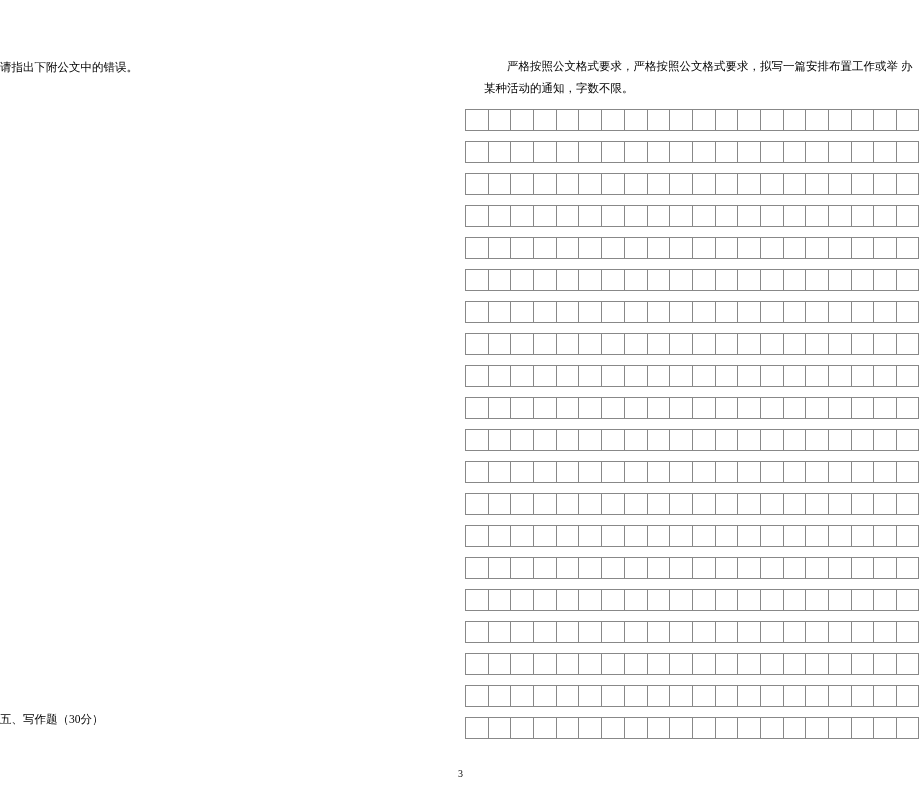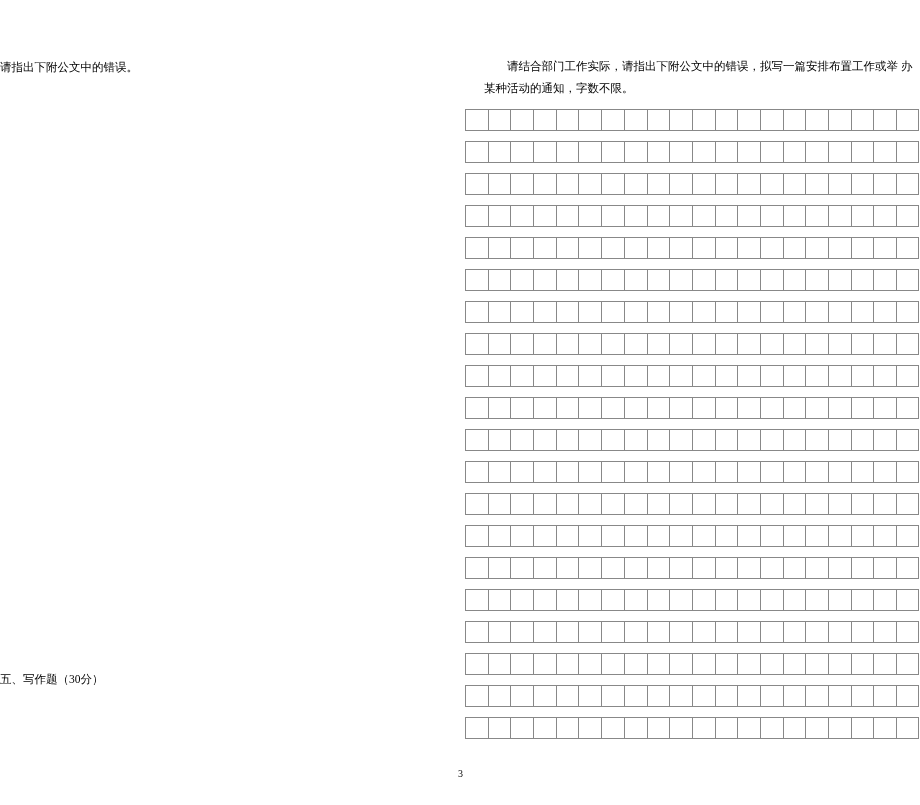--- a/index.html
+++ b/index.html
@@ -46,38 +46,38 @@
       height: 22px;
       border: 1px solid #888;
       border-right: none;
     }
     .grid-cell:last-child {
       border-right: 1px solid #888;
     }
     .section-title {
       position: absolute;
       left: 0;
-      top: 672px;
+      top: 712px;
       font-size: 11.5px;
       color: #000;
     }
     .page-number {
       position: absolute;
       left: 458px;
       top: 768px;
       font-size: 10px;
       color: #000;
     }
   </style>
 </head>
 <body>
 
 <div class="left-instruction">请指出下附公文中的错误。</div>
 
-<div class="right-instruction">请结合部门工作实际，请指出下附公文中的错误，拟写一篇安排布置工作或举  办某种活动的通知，字数不限。</div>
+<div class="right-instruction">严格按照公文格式要求，严格按照公文格式要求，拟写一篇安排布置工作或举  办某种活动的通知，字数不限。</div>
 
 <div class="grid-area" id="grid-container">
     <div class="grid-row">
       <div class="grid-cell"></div>
       <div class="grid-cell"></div>
       <div class="grid-cell"></div>
       <div class="grid-cell"></div>
       <div class="grid-cell"></div>
       <div class="grid-cell"></div>
       <div class="grid-cell"></div>

